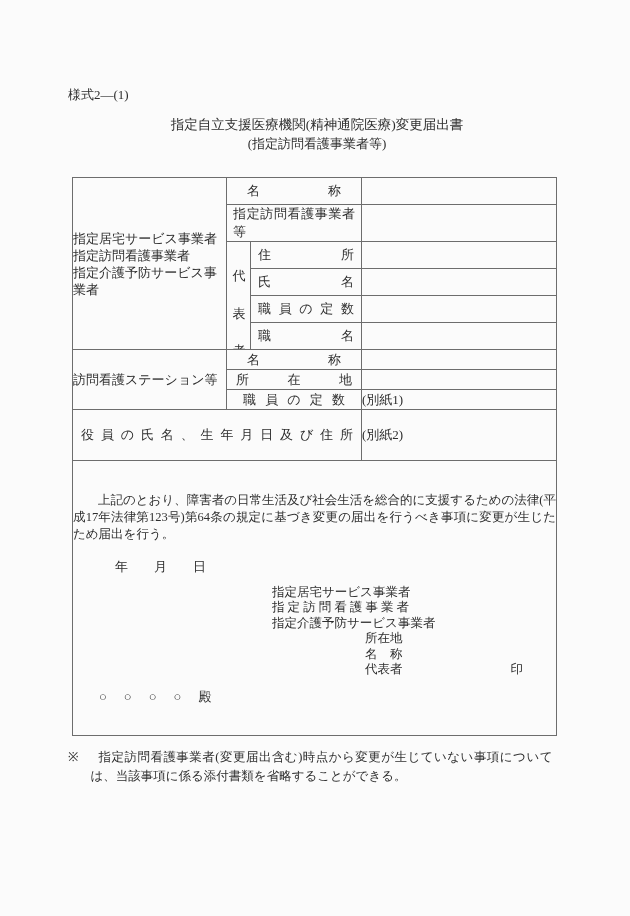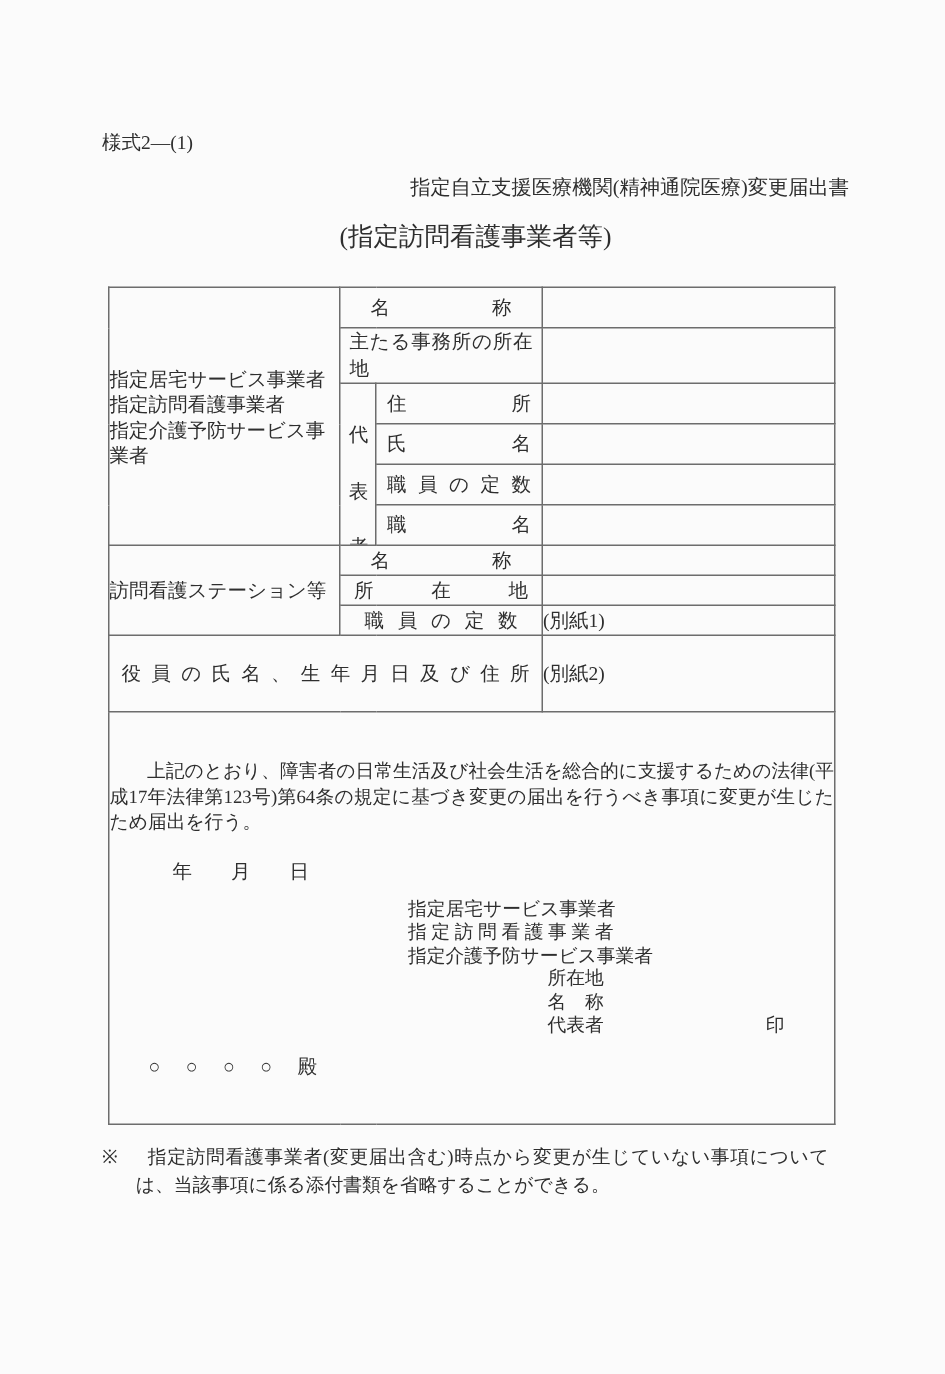--- a/index.html
+++ b/index.html
@@ -6,22 +6,22 @@
   body{
     width:630px;height:916px;
     background:#fbfbfb;
     color:#2e2e2e;
     font-family:"Liberation Serif","DejaVu Serif",serif;
     font-size:13px;
     -webkit-font-smoothing:antialiased;
   }
   .page{position:relative;padding:86px 64px 0 68px;box-sizing:border-box;}
   .form-code{font-size:13px;line-height:17px;}
-  .title{ text-align:right;font-size:13.5px;line-height:17px;margin-top:13px;}
-  .subtitle{text-align:center;font-size:17px;line-height:17px;margin-top:16px;}
+  .title{ text-align:center;font-size:13.5px;line-height:17px;margin-top:13px;}
+  .subtitle{text-align:center;font-size:13px;line-height:17px;margin-top:2px;}
 
   table.form{
     border-collapse:collapse;
     table-layout:fixed;
     width:484px;
     margin:25px 0 0 4px;
   }
   table.form td{
     border:1px solid #6d6d6d;
     padding:0;
@@ -112,21 +112,21 @@
         <td rowspan="6" class="ghead">指定居宅サービス事業者
 指定訪問看護事業者
 指定介護予防サービス事業者</td>
         <td colspan="2">
           <span class="dist pad20">名称</span>
         </td>
         <td></td>
       </tr>
       <tr class="r27">
         <td colspan="2">
-          <span class="dist pad6">主たる事務所の所在地</span>
+          <span class="dist pad6">指定訪問看護事業者等</span>
         </td>
         <td></td>
       </tr>
       <tr class="r27">
         <td rowspan="4" class="repcell">
           <span class="vert">代表者</span>
         </td>
         <td>
           <span class="dist pad7">住所</span>
         </td>

